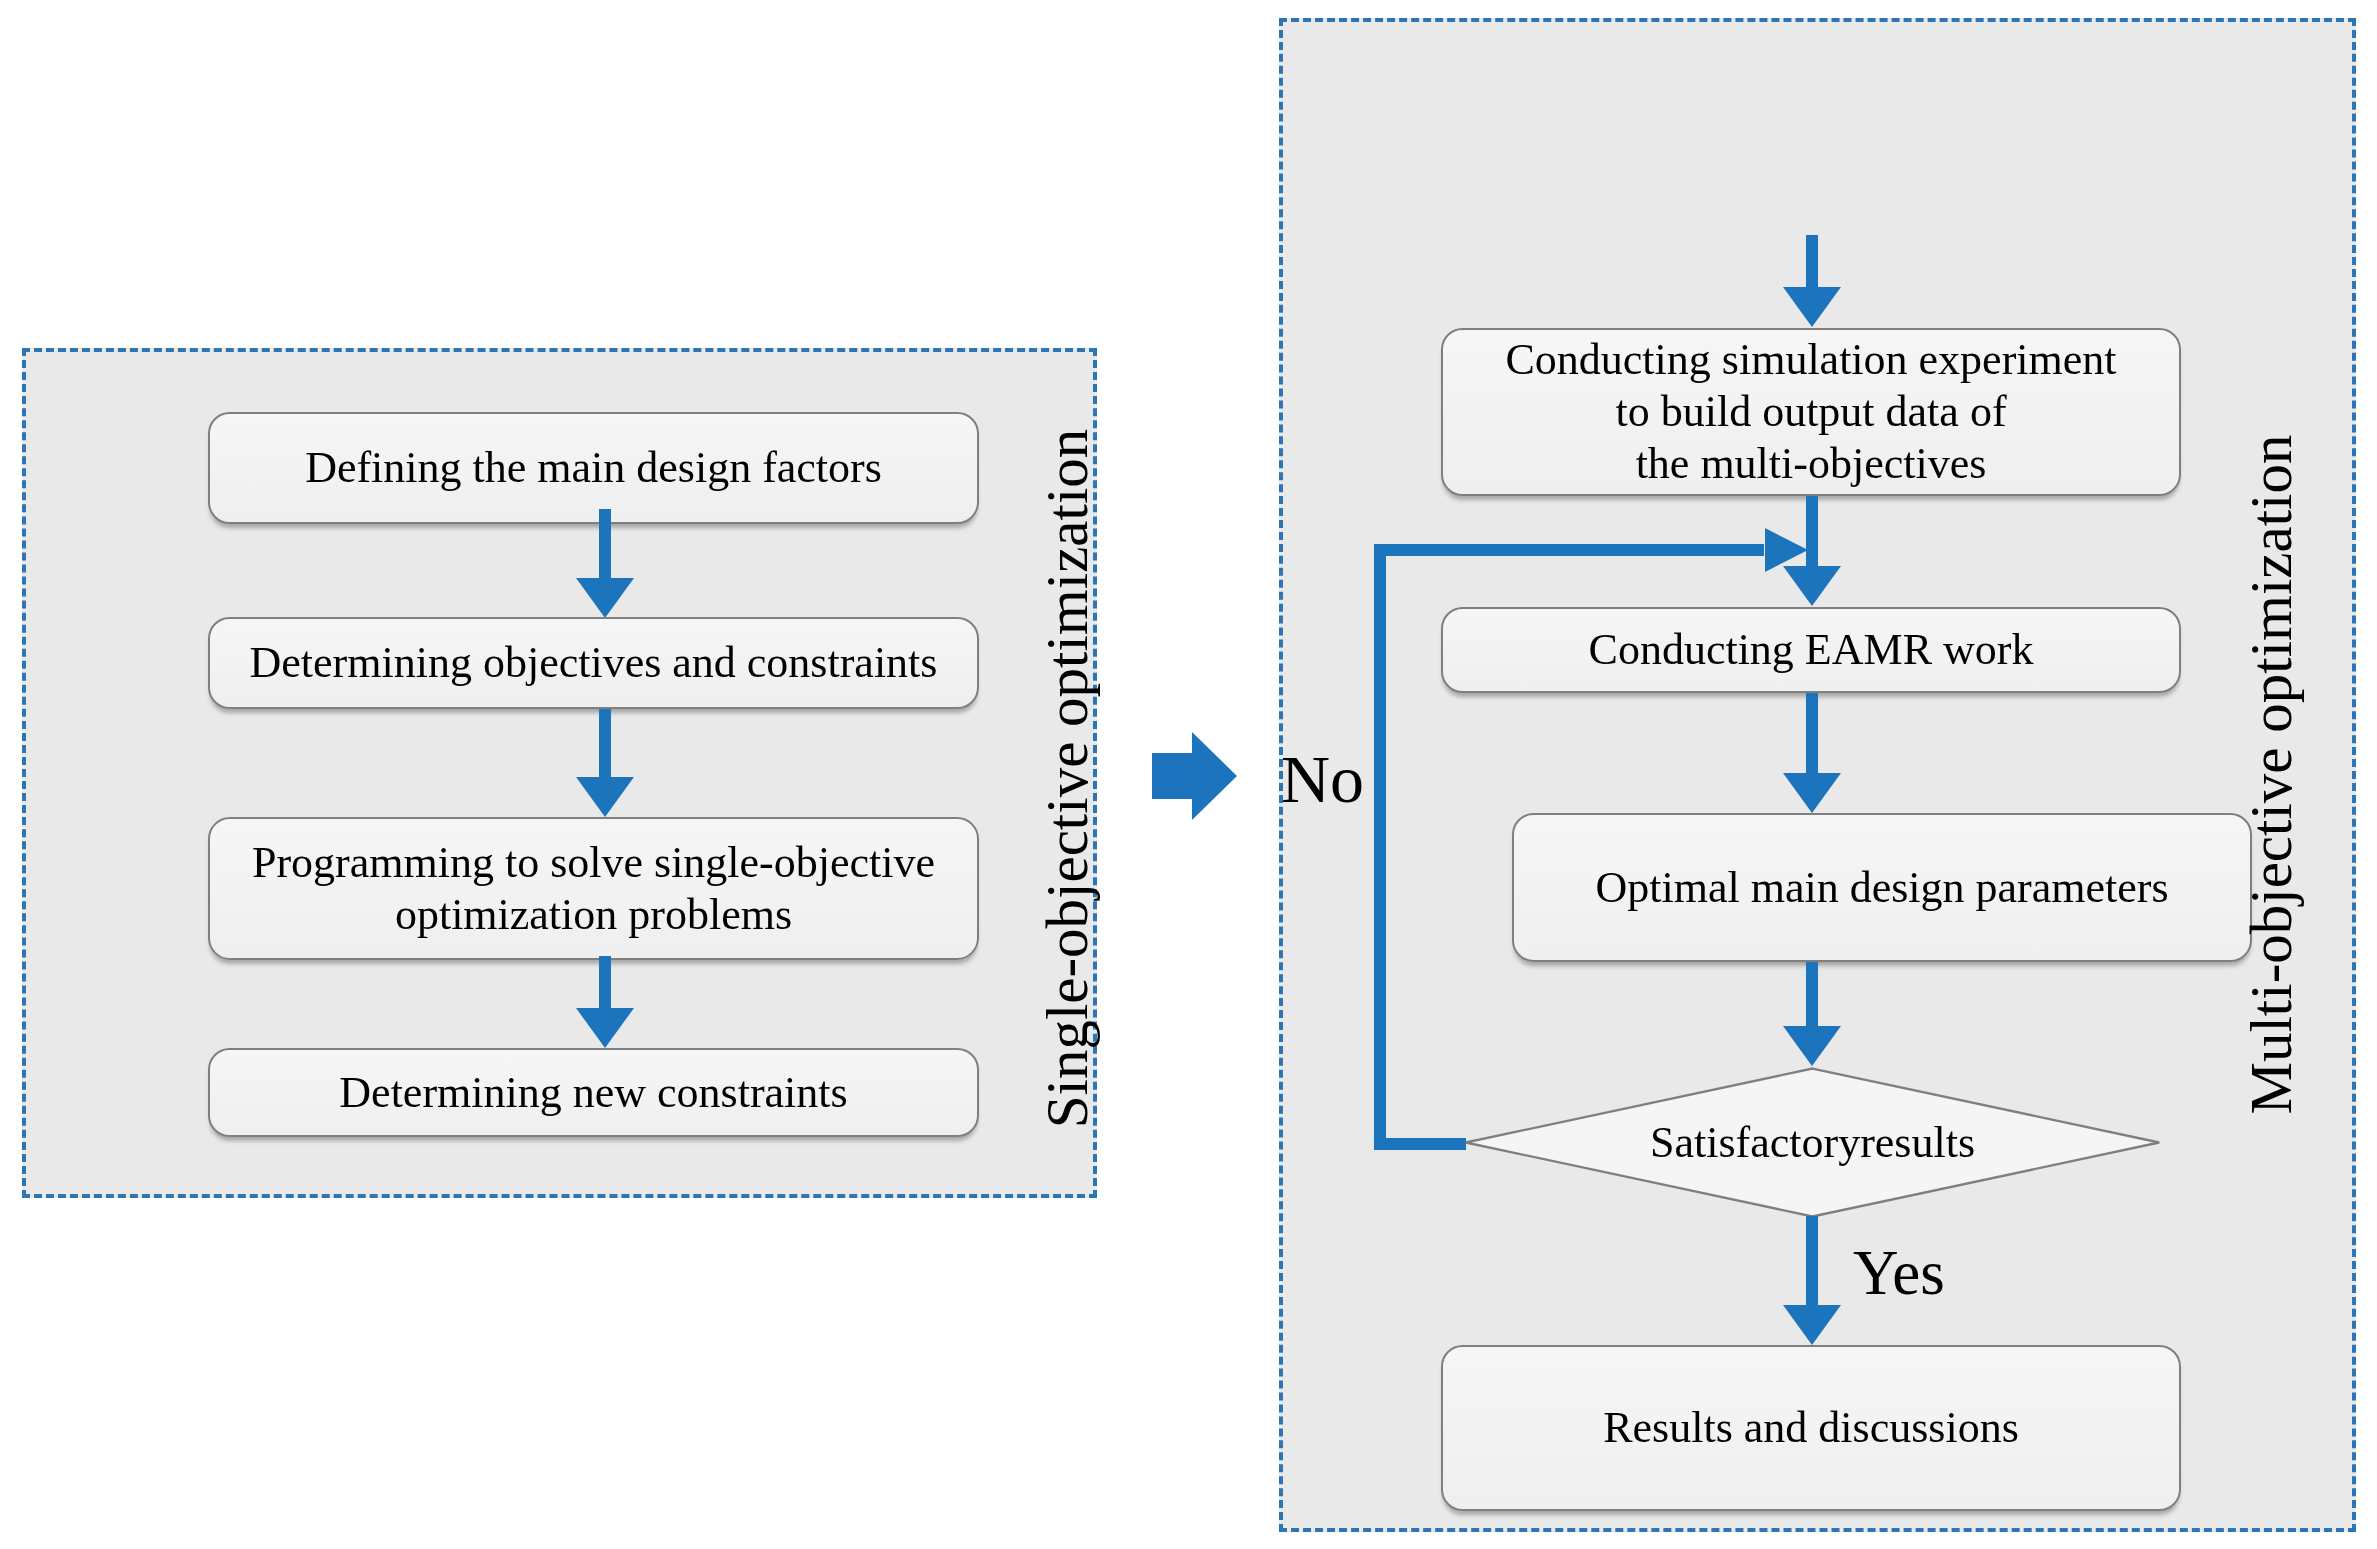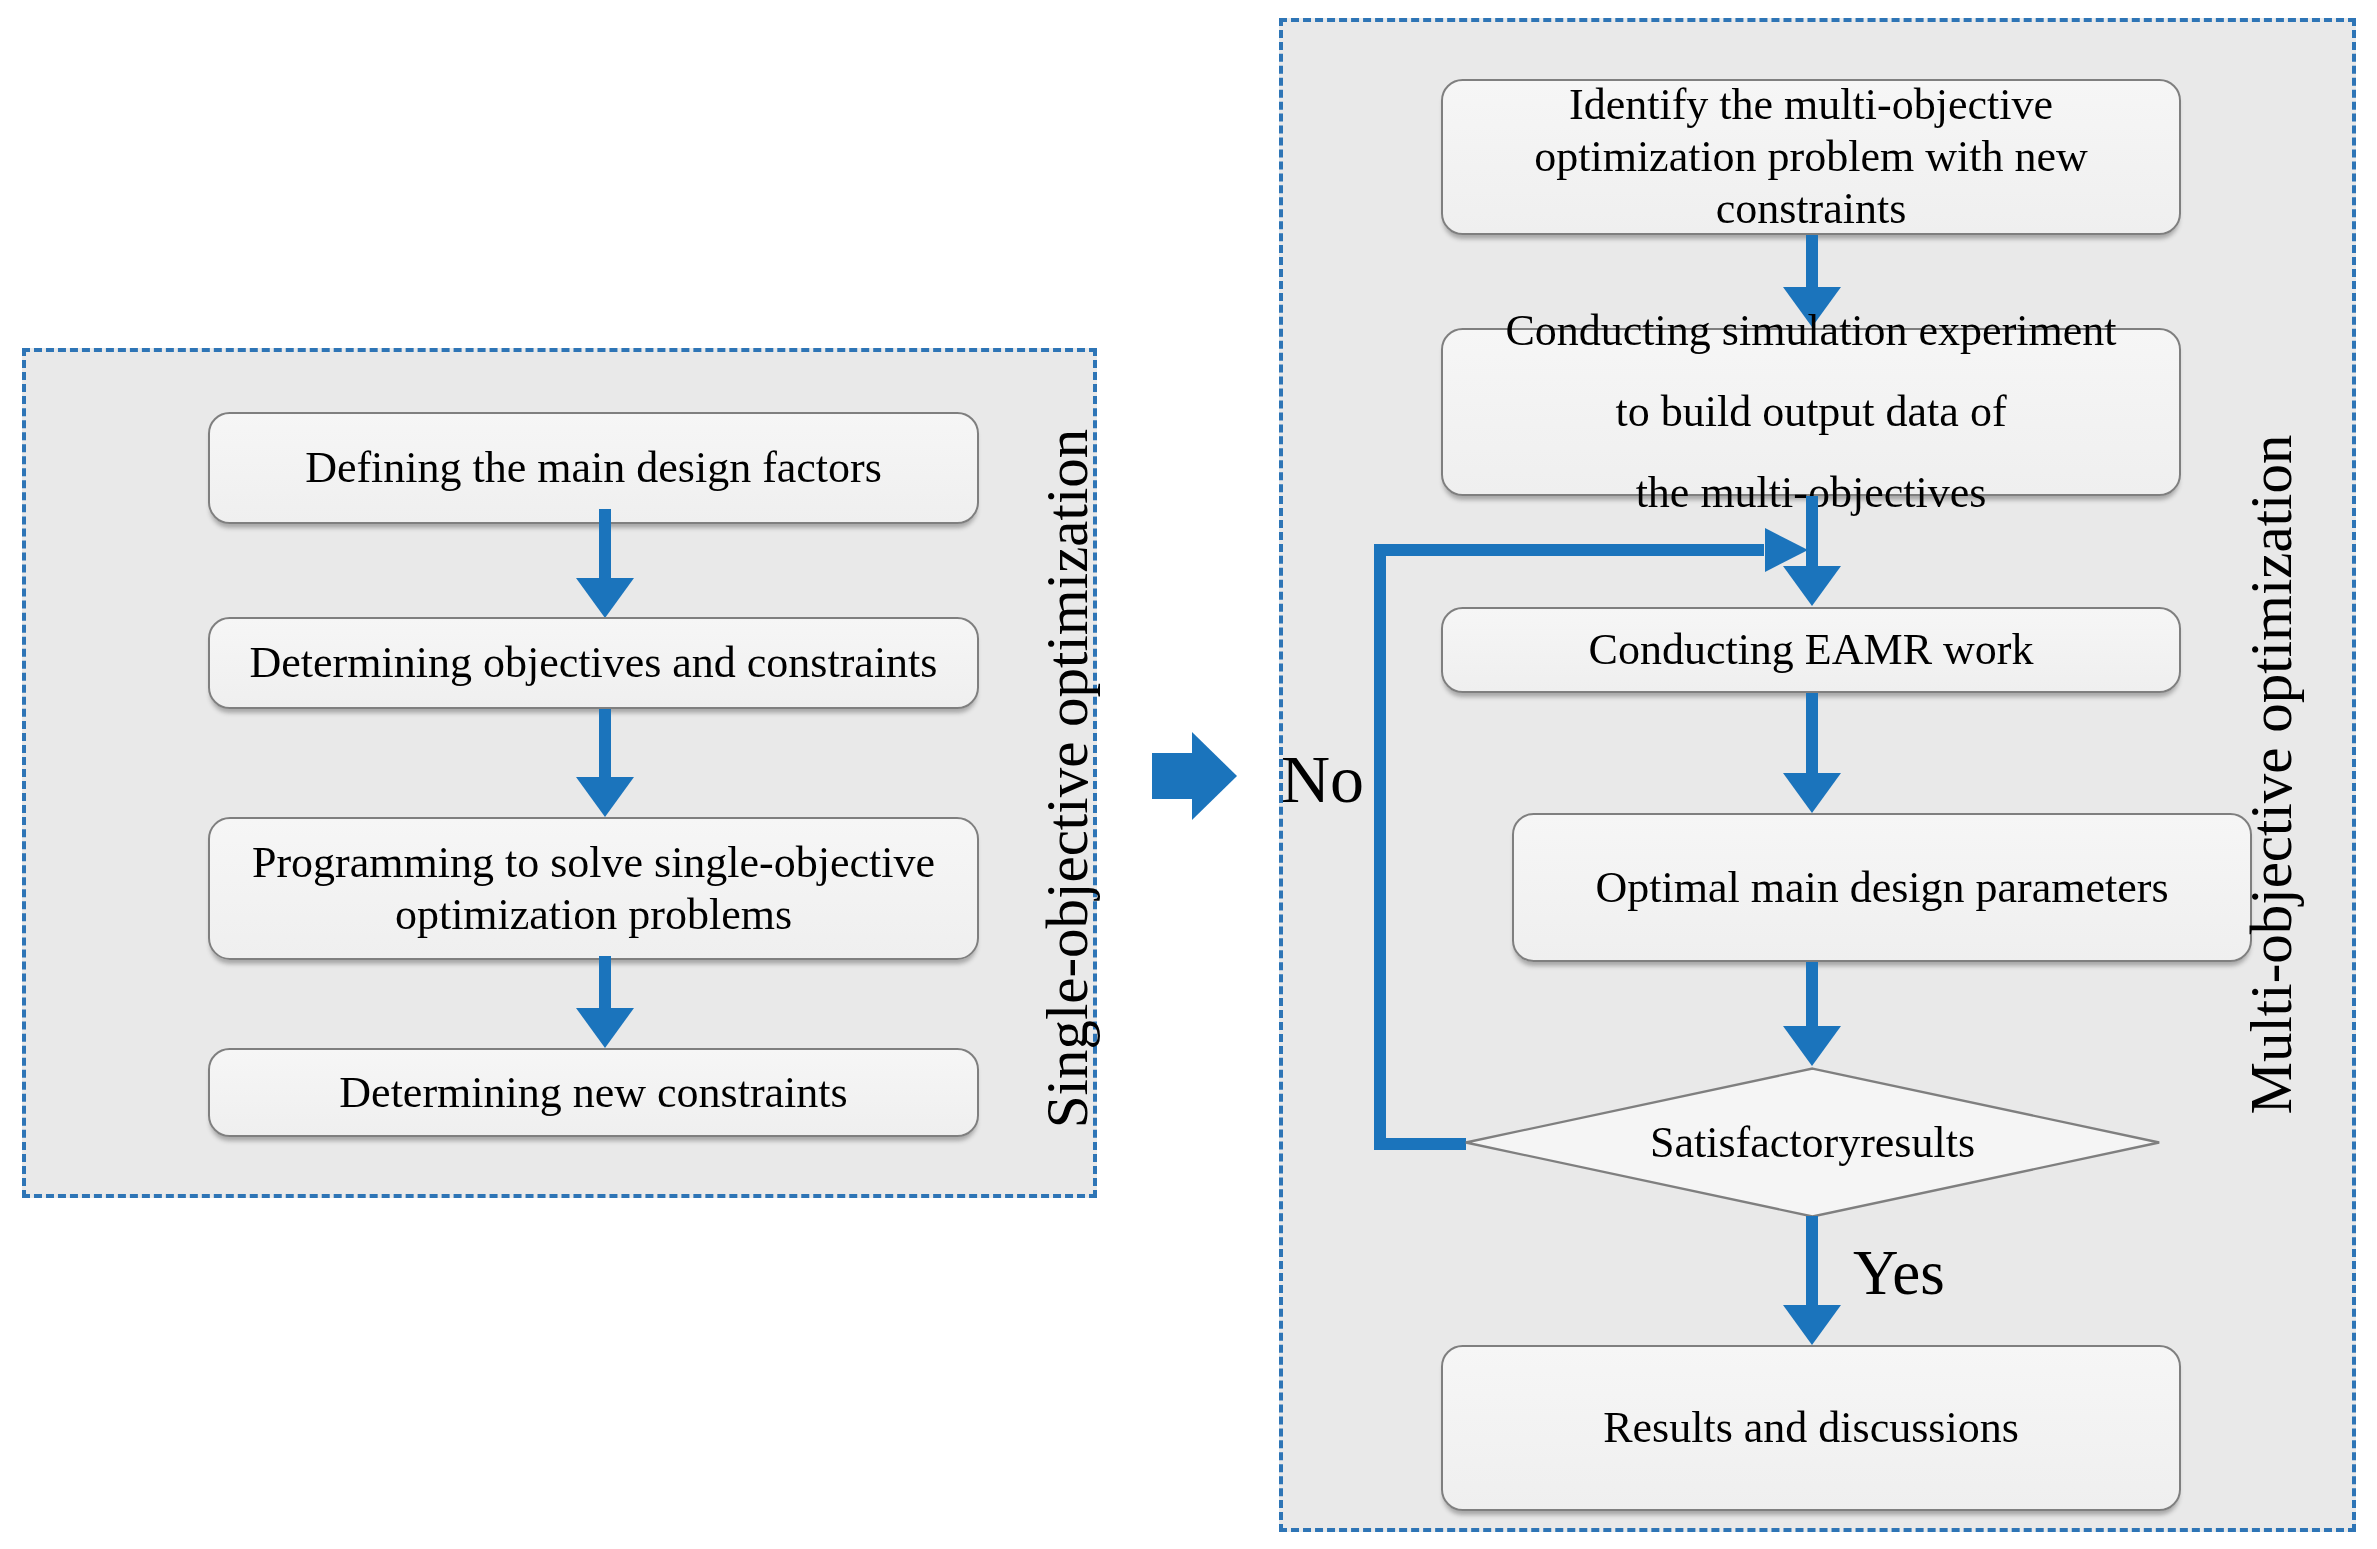--- a/index.html
+++ b/index.html
@@ -95,30 +95,25 @@
     <div class="bline">Determining new constraints</div>
   </div>
 
   <div class="side-label" style="left:682px;top:744px;">Single-objective optimization</div>
 
   <div class="shaft" style="left:1152px;top:753px;width:40px;height:46px;"></div>
   <div class="big-head" style="left:1192px;top:732px;"></div>
 
   <div class="panel" style="left:1279px;top:17.7px;width:1077px;height:1514px;"></div>
 
-  <div class="fbox" style="left:1441px;top:79px;width:740px;height:156px;">
-    <div class="bline">Identify the multi-objective</div>
-    <div class="bline">optimization problem with new</div>
-    <div class="bline">constraints</div>
-  </div>
 
   <div class="shaft" style="left:1806px;top:235px;width:12.3px;height:52px;"></div>
   <div class="head-down" style="left:1783px;top:287px;"></div>
 
-  <div class="fbox" style="left:1441px;top:328px;width:740px;height:168px;gap:29px;">
+  <div class="fbox" style="left:1441px;top:328px;width:740px;height:168px;">
     <div class="bline">Conducting simulation experiment</div>
     <div class="bline">to build output data of</div>
     <div class="bline">the multi-objectives</div>
   </div>
 
   <div class="shaft" style="left:1806px;top:496px;width:12.3px;height:71px;"></div>
   <div class="head-down" style="left:1783px;top:566px;"></div>
 
   <div class="shaft" style="left:1374px;top:544px;width:12.3px;height:606px;"></div>
   <div class="shaft" style="left:1379px;top:544px;width:385px;height:12.3px;"></div>

